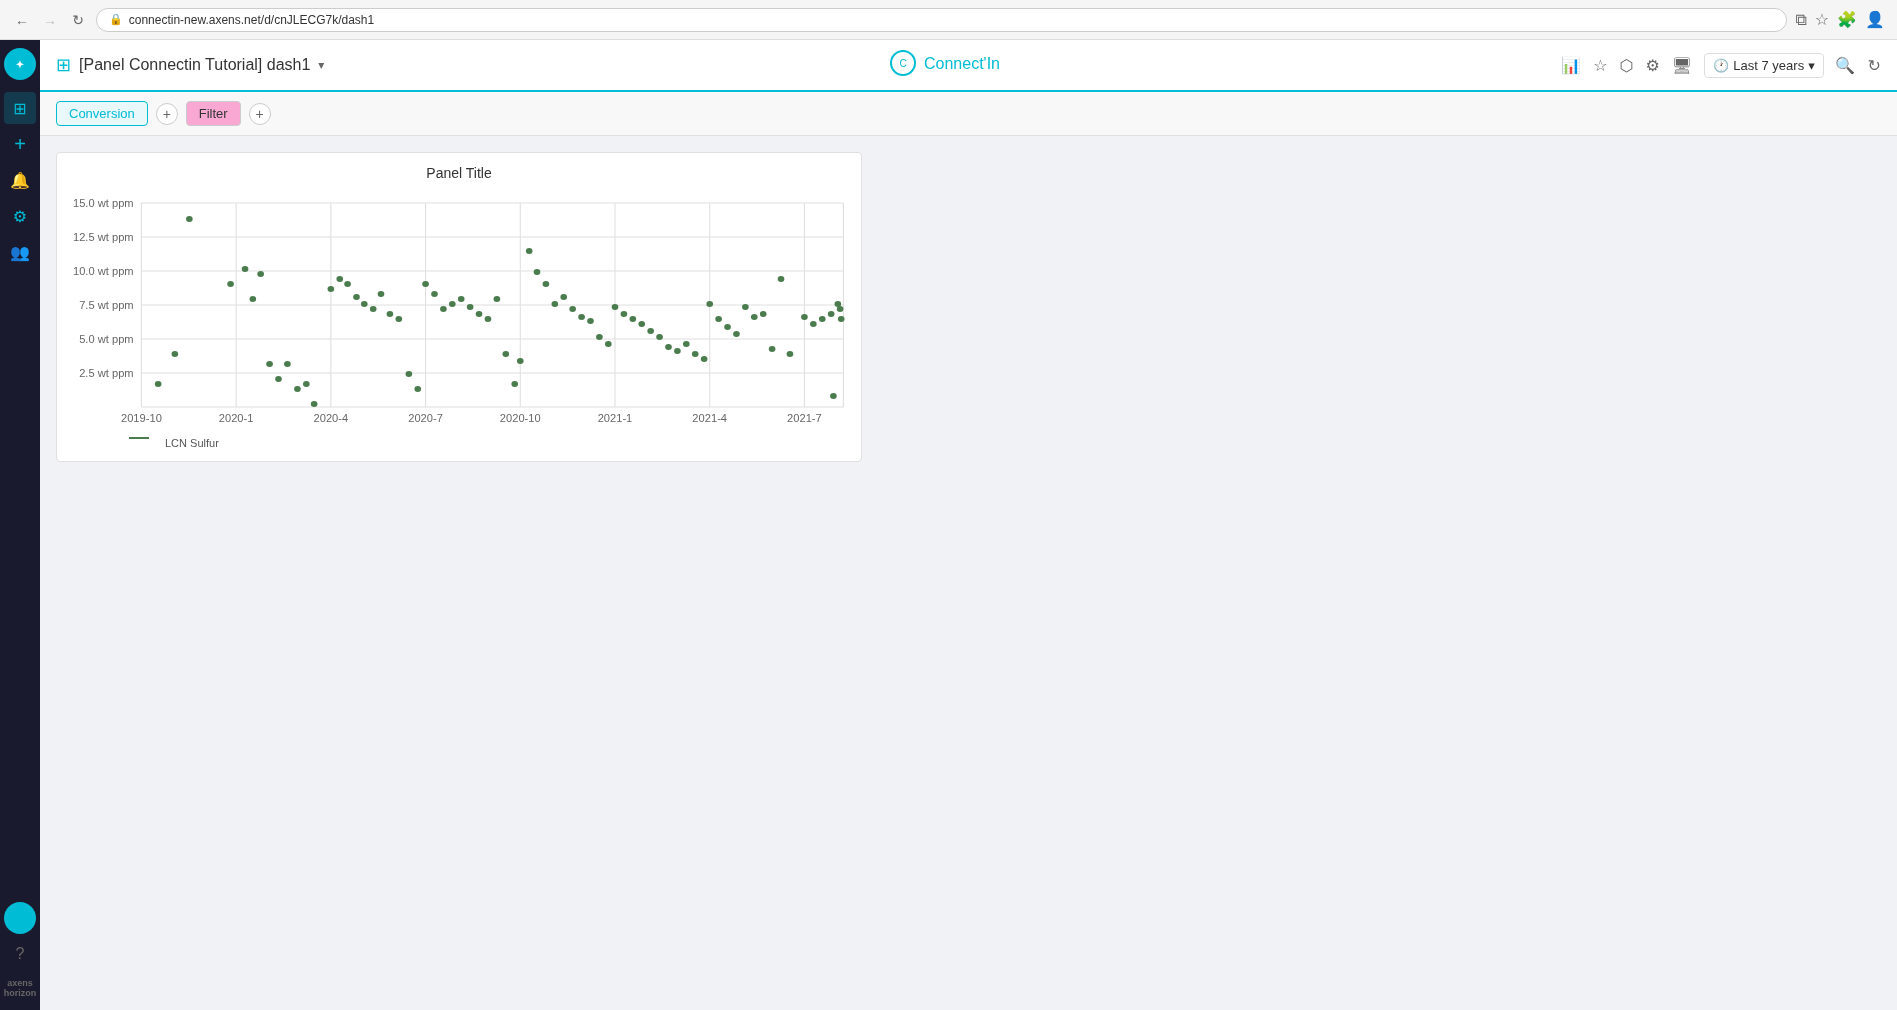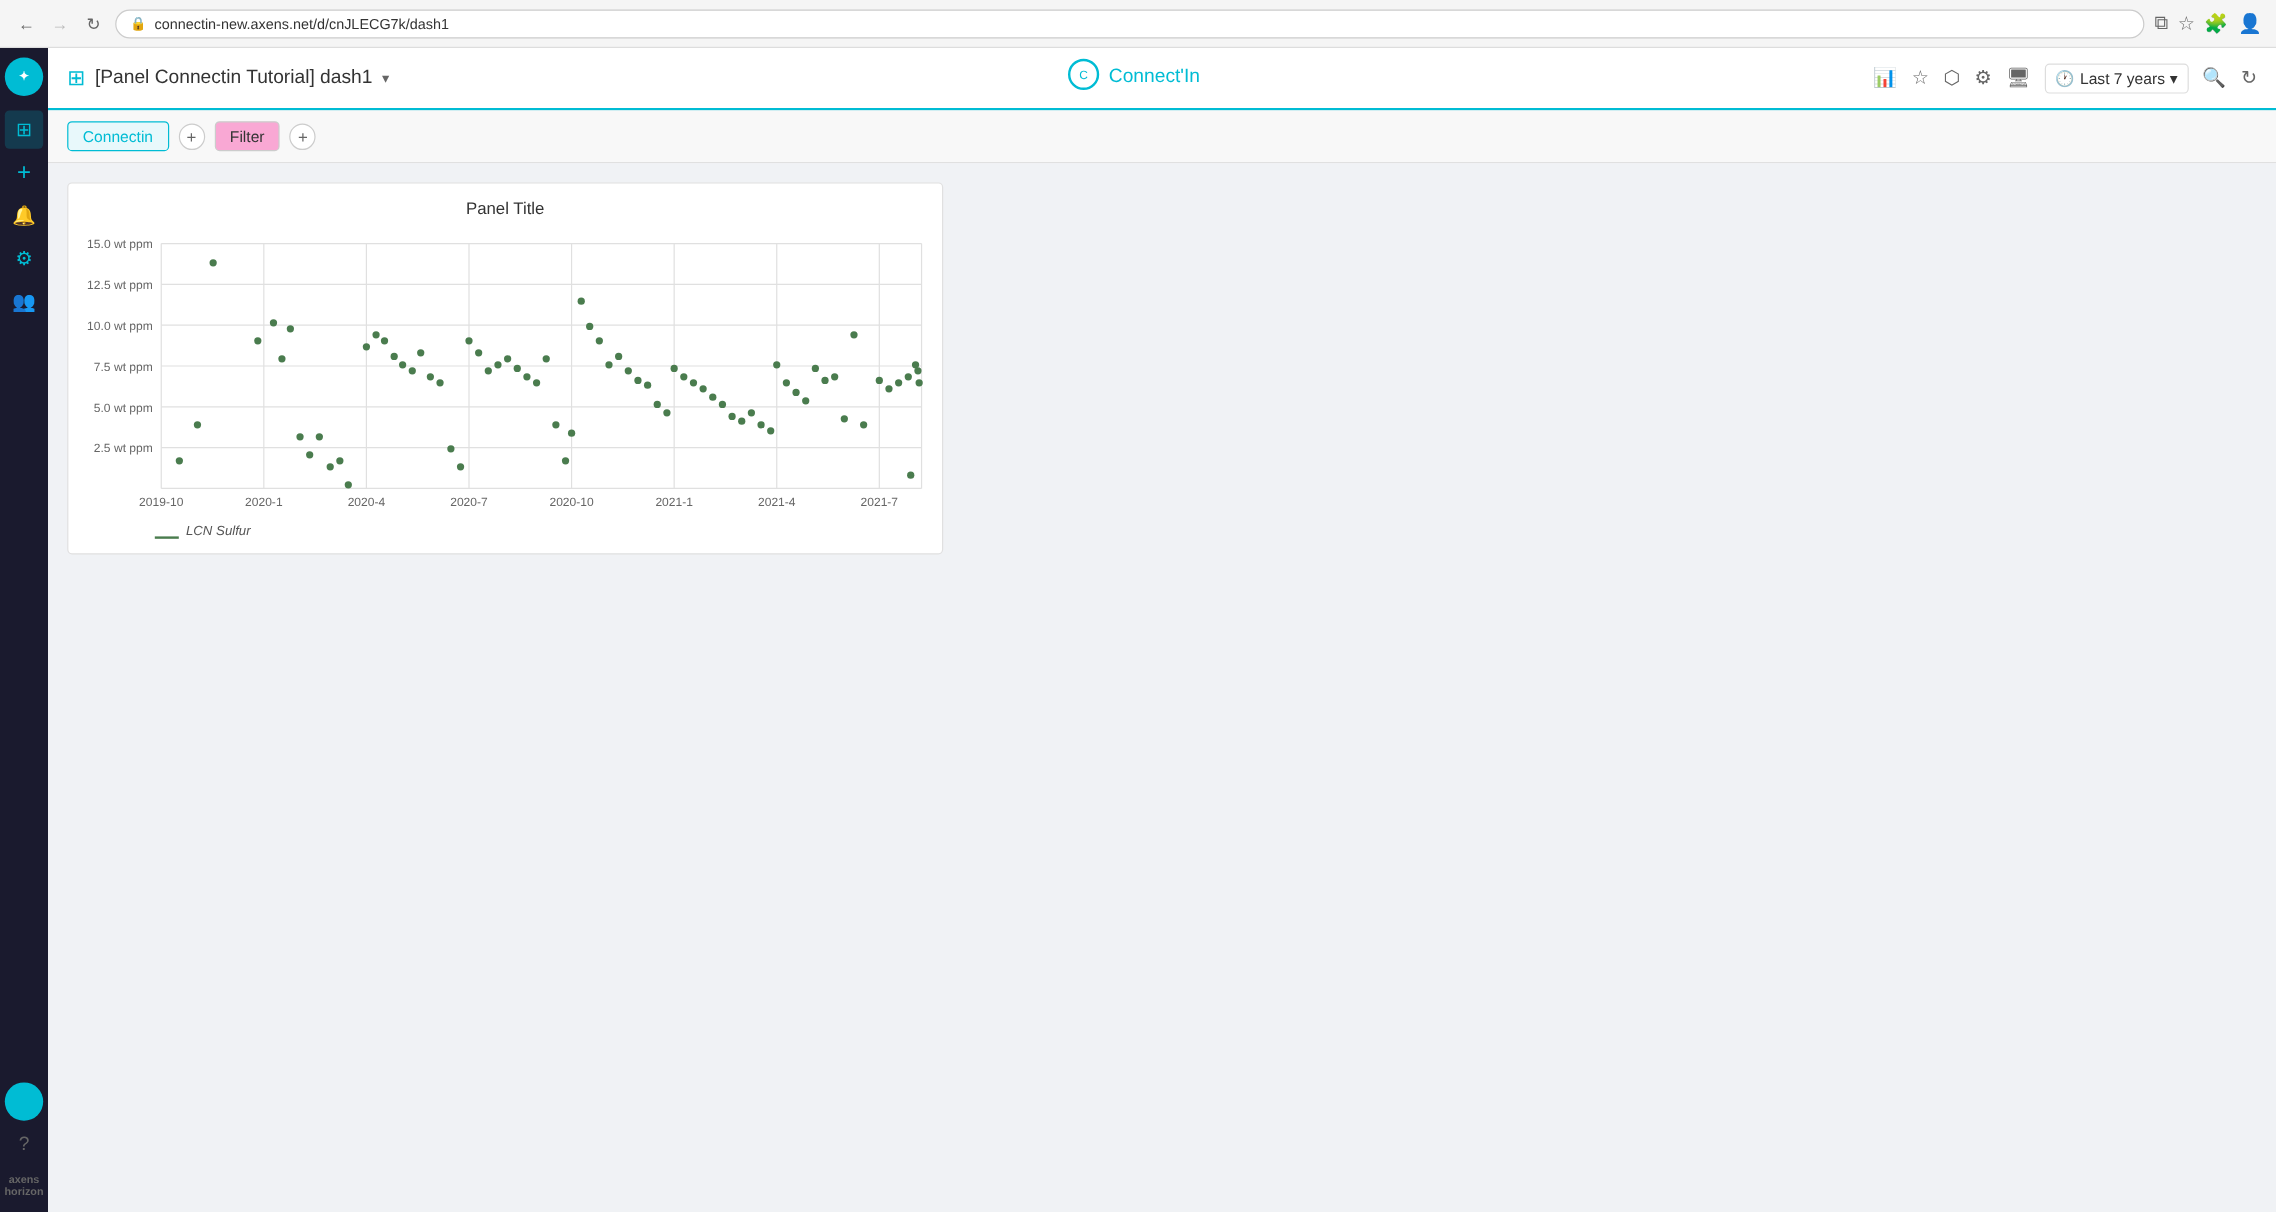--- a/index.html
+++ b/index.html
@@ -155,21 +155,21 @@
       background: #f0f2f5;
       padding: 16px;
       overflow: auto;
     }
 
     
     .panel {
       background: white;
       border: 1px solid #e0e0e0;
       border-radius: 4px;
-      width: 730px;
+      width: 806px;
       padding: 12px;
       position: relative;
     }
     .panel-title {
       text-align: center;
       font-size: 14px;
       color: #333;
       margin-bottom: 8px;
       font-weight: 500;
     }
@@ -179,26 +179,25 @@
       position: relative;
       width: 100%;
       height: 240px;
     }
     .chart-svg {
       width: 100%;
       height: 100%;
     }
     .chart-legend {
       display: flex;
-      align-items: flex-end;
-      gap: 6px;
+      align-items: flex-start;
+      gap: 16px;
       padding: 8px 0 0 60px;
       font-size: 11px;
       color: #555;
-      font-style: italic;
     }
     .legend-line {
       width: 20px;
       height: 2px;
       background: #4a7c4e;
       display: inline-block;
     }
   </style>
 </head>
 <body>
@@ -281,21 +280,21 @@
           <span>Last 7 years</span>
           <span>▾</span>
         </div>
         <span class="top-bar-icon">🔍</span>
         <span class="top-bar-icon">↻</span>
       </div>
     </div>
 
     <div class="toolbar">
       <button class="tab-btn active">
-        <span>Connectin</span>
+        <span>Conversion</span>
       </button>
       <button class="add-btn">+</button>
       <button class="tab-btn">
         <span>Filter</span>
       </button>
       <button class="add-btn">+</button>
     </div>
 
     <div class="dashboard-area">
       <div class="panel">

